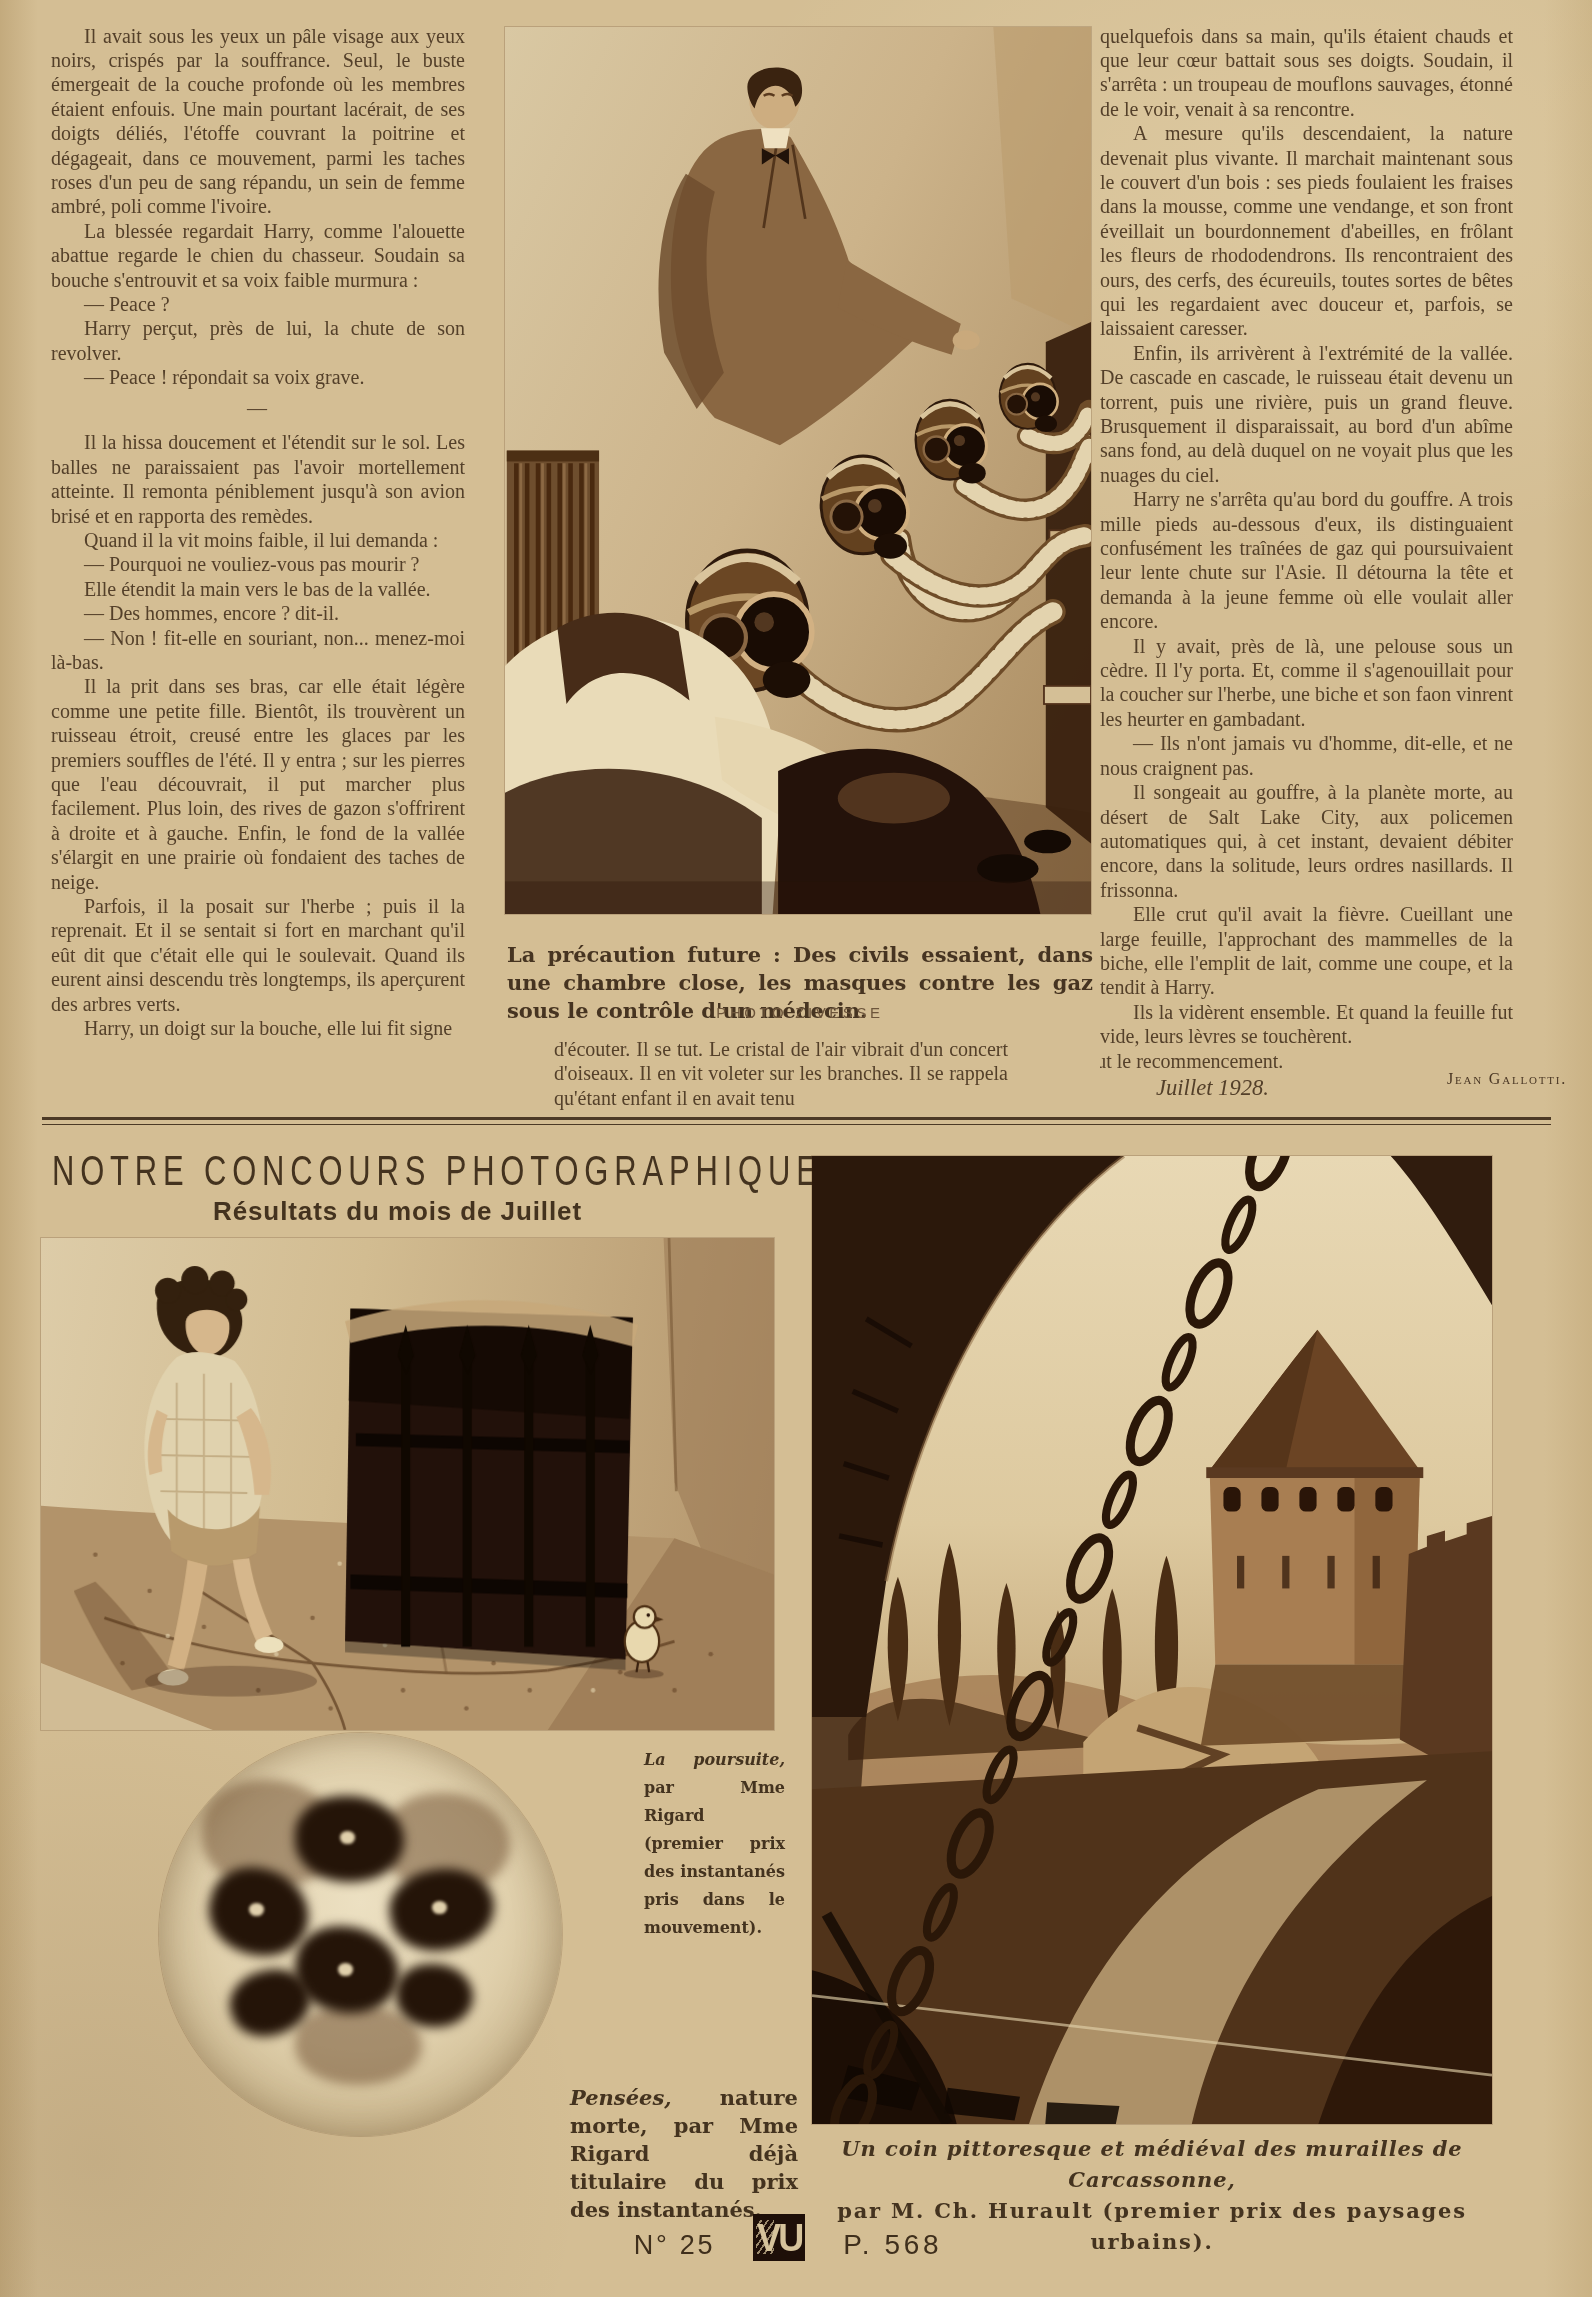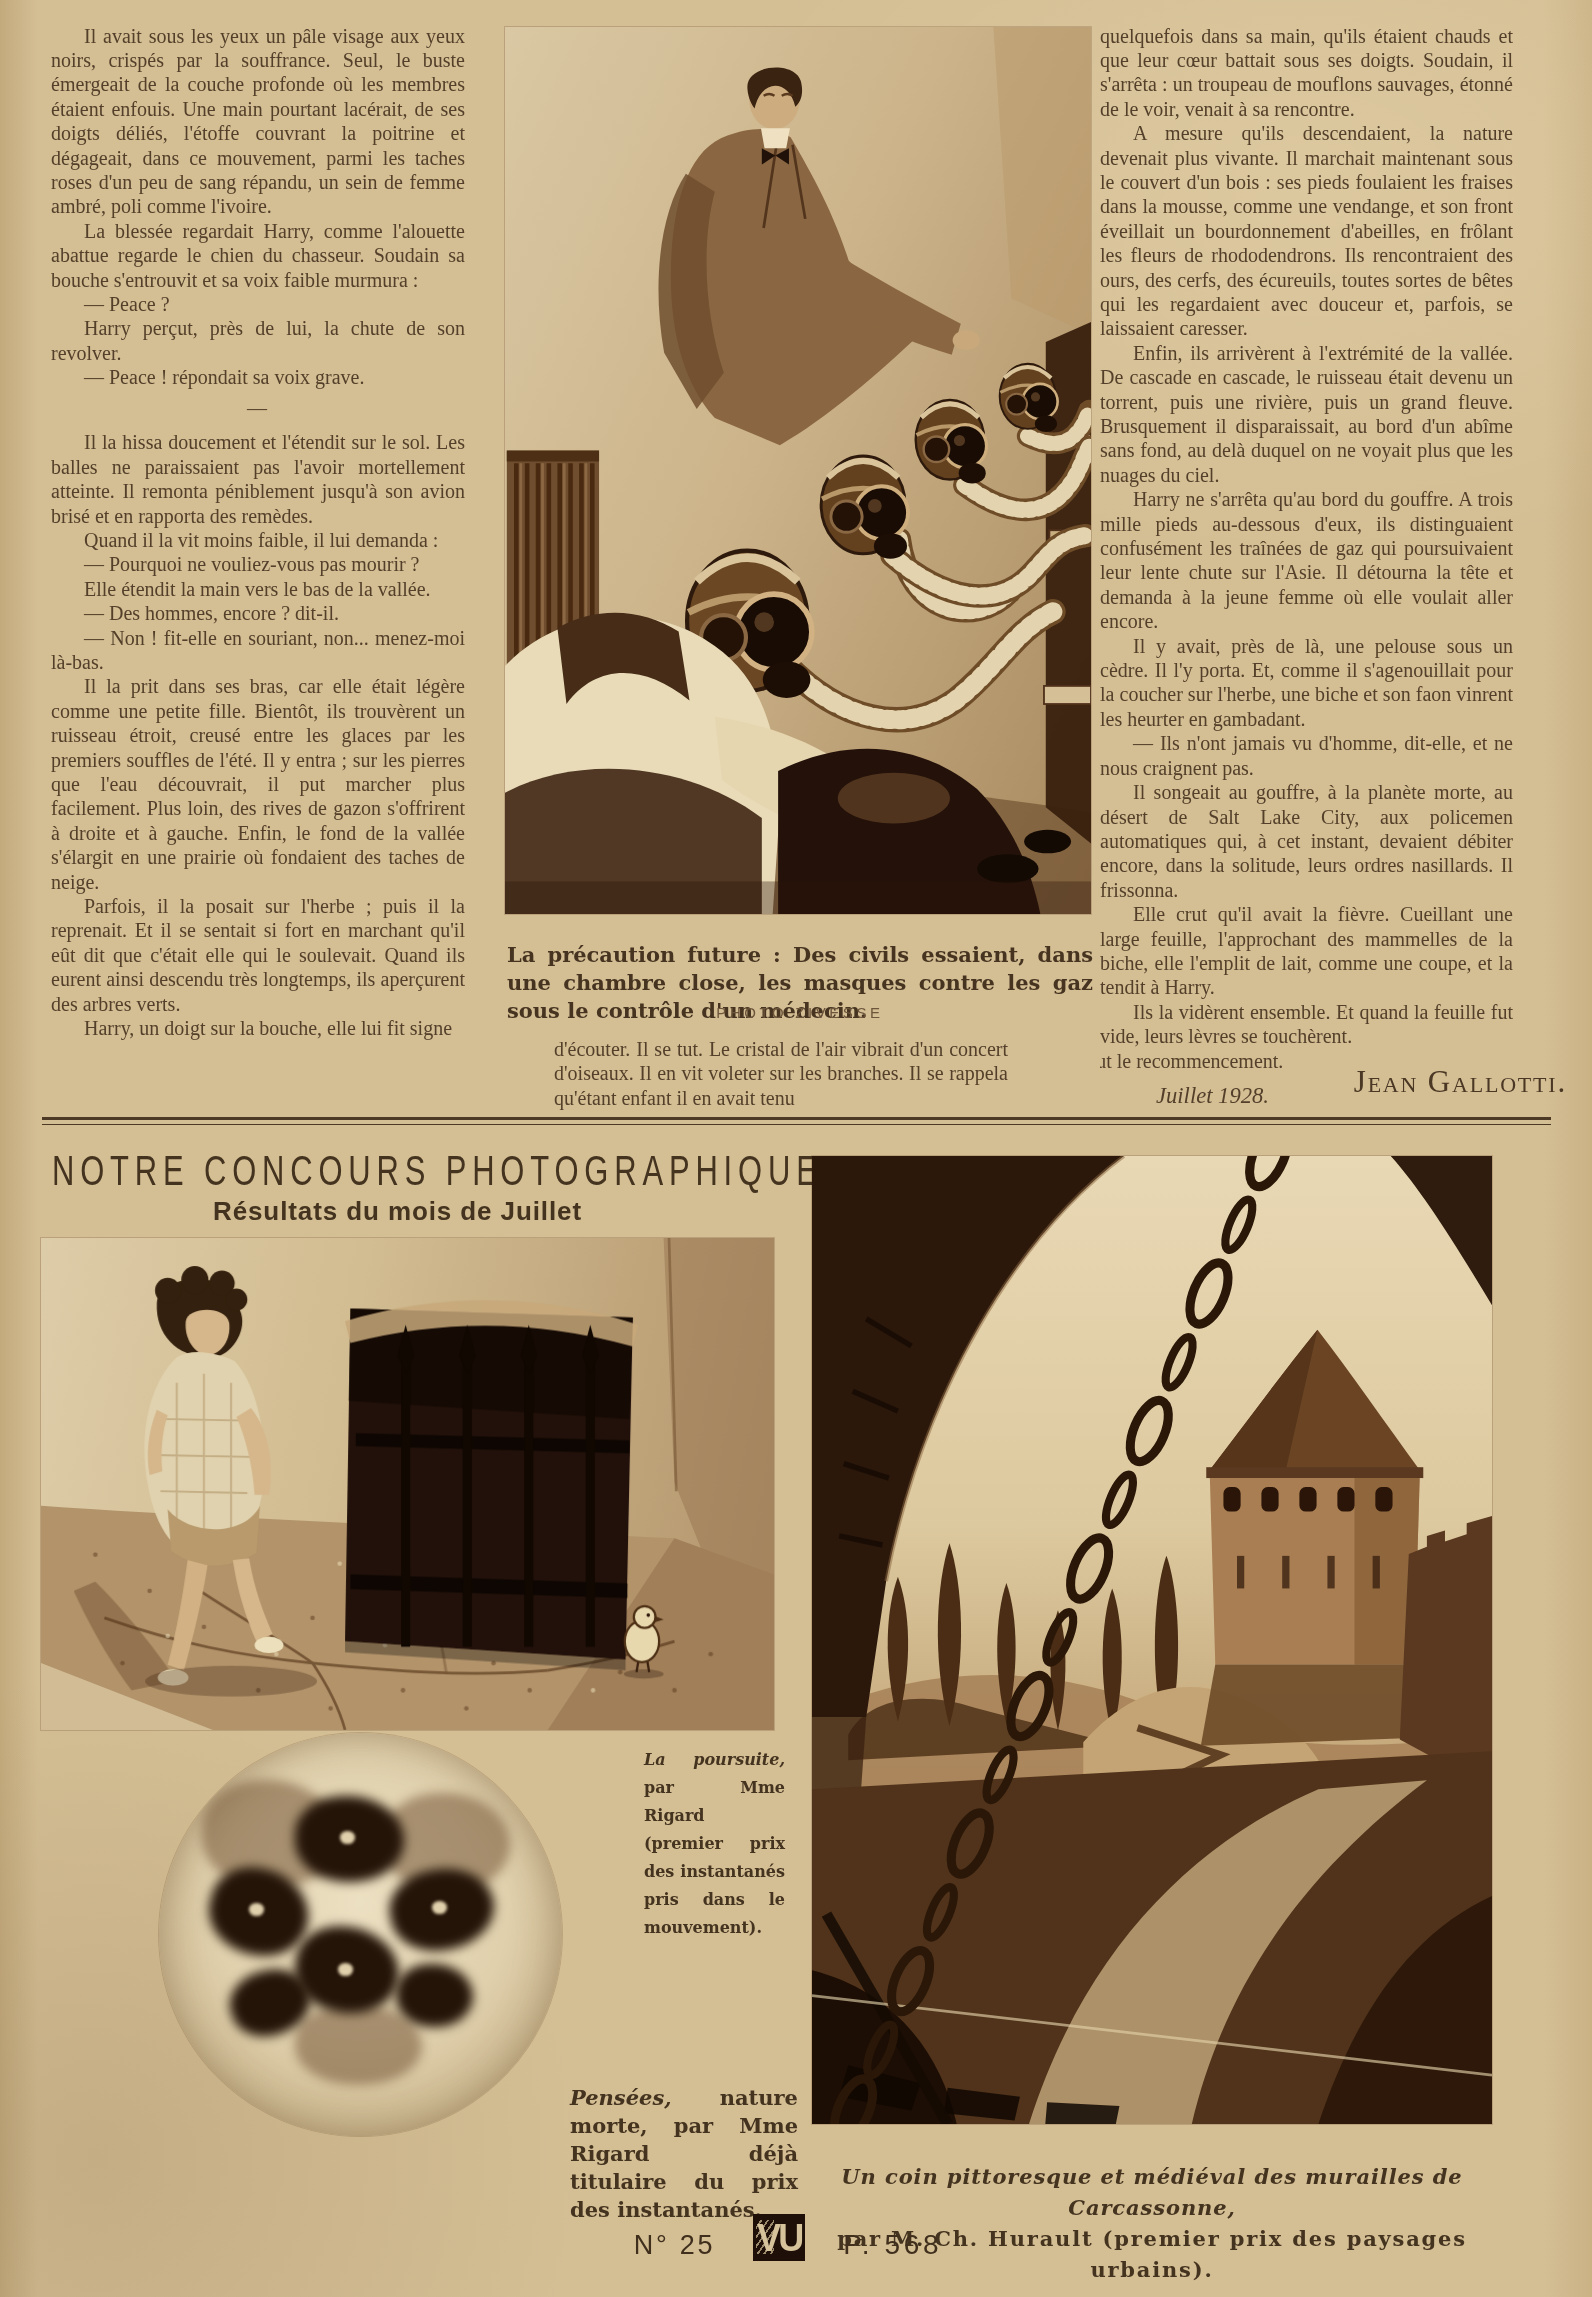--- a/index.html
+++ b/index.html
@@ -16,21 +16,21 @@
   .col-left{left:51px;top:23.5px;width:414px;height:1096px;overflow:hidden;}
   .col-mid{left:554px;top:1037px;width:454px;}
   .col-mid p{text-indent:0;}
   .col-right{left:1100px;top:23.5px;width:413px;height:1046px;overflow:hidden;}
   .col-right p:first-of-type{text-indent:0;}
   .col-right p:last-of-type{margin-left:-56px;text-indent:0;}
   .col p.sep{text-align:center;text-indent:0;margin:6.3px 0 10px;letter-spacing:1.8px;}
   .signature{position:absolute;left:1205px;top:1064px;width:413px;display:flex;
     justify-content:space-between;align-items:baseline;gap:8px;}
   .signature .date{font-style:italic;font-size:22.6px;margin-left:-49px;transform:translateY(11px);}
-  .signature .author{font-variant:small-caps;font-size:31px;letter-spacing:1.8px;margin-right:51px;color:#4a3724;}
+  .signature .author{font-variant:small-caps;font-size:16px;letter-spacing:1.8px;margin-right:51px;color:#4a3724;}
 
   
   .photo{position:absolute;box-shadow:0 0 0 0.9px rgba(80,50,25,.22);}
   .photo svg{position:absolute;left:0;top:0;width:100%;height:100%;display:block;}
   #photo-masks{left:505px;top:27px;width:586px;height:887px;
     background:linear-gradient(115deg,#d9c8a3 0%,#ccb38a 45%,#a8895e 100%);}
   .caption-main{position:absolute;left:507px;top:941px;width:586px;
     font-family:"DejaVu Serif",serif;font-weight:bold;font-size:21px;line-height:28px;
     text-align:justify;color:#463421;}
   .credit{position:absolute;left:507px;top:1004px;width:586px;text-align:center;
@@ -55,21 +55,21 @@
     background:radial-gradient(circle at 50% 42%,#ece0c2 0%,#e0d0ac 48%,#c9b58c 78%,#b39a6e 100%);}
   .pansy{position:absolute;background:#241408;border-radius:46% 54% 50% 50%;filter:blur(5.4px);}
   .pansy.soft{background:#6b4a2c;opacity:.5;}
   .pansy-eye{position:absolute;background:#e0d0ac;border-radius:50%;filter:blur(1.8px);width:14.5px;height:12.7px;}
 
   
   .caption-block{font-family:"DejaVu Serif",serif;font-weight:bold;color:#44331f;}
   .caption-poursuite{position:absolute;left:644px;top:1746px;width:141px;font-size:16px;line-height:28px;text-align:justify;}
   .caption-pensees{position:absolute;left:570px;top:2084px;width:228px;font-size:21px;line-height:28px;text-align:justify;}
   .lead-italic{font-style:italic;}
-  .caption-carc{position:absolute;left:812px;top:2133px;width:680px;text-align:center;font-size:21px;line-height:31px;margin-top:28px;}
+  .caption-carc{position:absolute;left:812px;top:2133px;width:680px;text-align:center;font-size:21px;line-height:31px;}
   .caption-carc .l1{display:block;font-style:italic;letter-spacing:0.9px;}
   .caption-carc .l2{display:block;letter-spacing:1.8px;}
 
   
   .footer{position:absolute;left:0;top:2214px;width:1576px;display:flex;justify-content:center;
     align-items:flex-end;gap:38px;font-family:"Liberation Sans",sans-serif;color:#3f2f1c;}
   .footer .issue{font-size:27px;letter-spacing:2.7px;}
   .footer .pageno{font-size:28px;letter-spacing:3.6px;}
   .vu-logo{width:52px;height:47px;background:#1e0f08;display:flex;align-items:center;justify-content:center;position:relative;}
   .vu-logo .vu-text{font-family:"Liberation Sans",sans-serif;font-weight:bold;font-size:36px;

